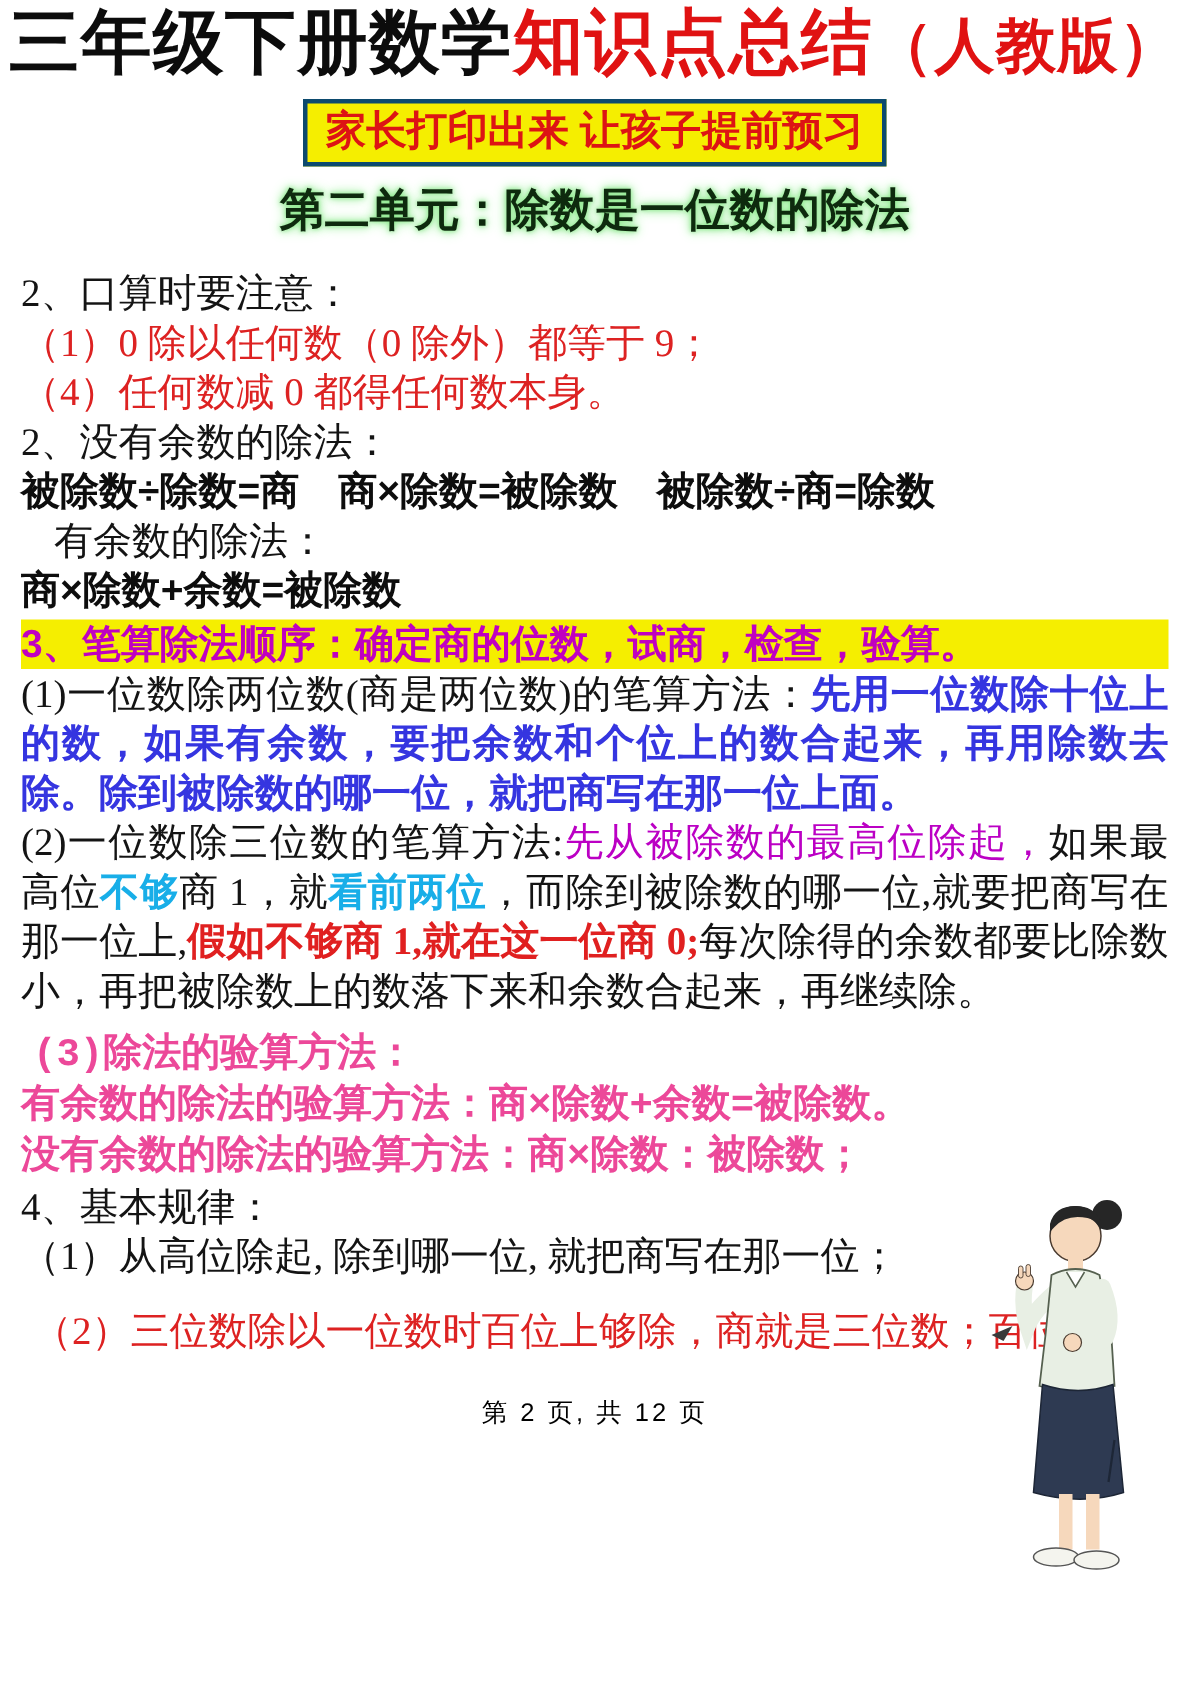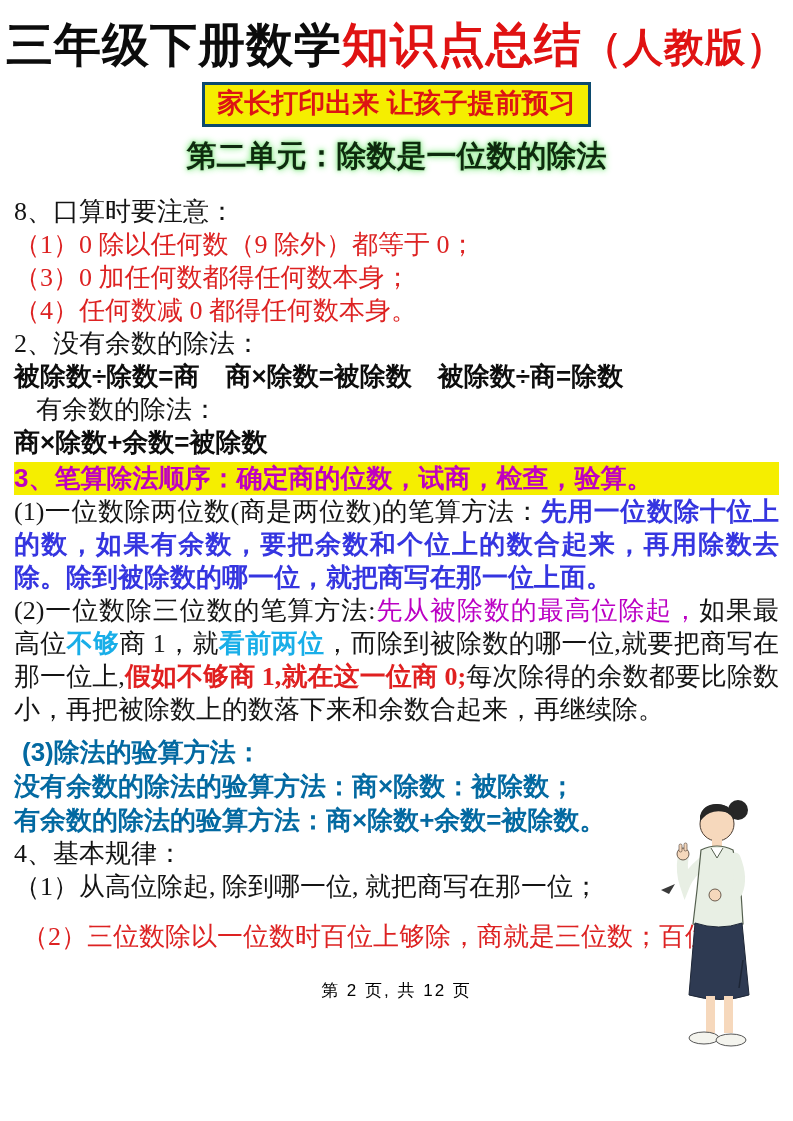--- a/index.html
+++ b/index.html
@@ -8,21 +8,21 @@
     width: 793px;
     height: 1121px;
     background: #ffffff;
     overflow: hidden;
     font-family: "Liberation Serif", "DejaVu Serif", serif;
     color: #111;
   }
   
   .title {
     margin: 0;
-    padding-top: 20px;
+    padding-top: 4px;
     text-align: center;
     font-size: 47px;
     font-weight: bold;
     line-height: 1.1;
     letter-spacing: 1px;
     white-space: nowrap;
   }
   .t-black { color:#0c0c0c; }
   .t-red   { color:#e01212; }
   .t-paren { font-size: 40px; }
@@ -53,21 +53,21 @@
   .body {
     padding: 2px 14px 0 14px;
     font-size: 26px;
     line-height: 33px;
   }
   .body p { margin: 0; }
   .just { text-align: justify; text-justify: inter-ideograph; }
 
   .black   { color:#141414; }
   .red     { color:#dd2222; }
-  .green   { color:#0369a1; font-weight:bold; font-family:Liberation Sans, sans-serif; }
+  .green   { color:#ec4899; font-weight:bold; font-family:Liberation Mono, monospace; }
   .blue    { color:#3535e0; font-weight:bold; }
   .magenta { color:#bb00c4; font-weight:normal; }
   .cyan    { color:#18aee8; font-weight:bold; }
   .redseg  { color:#e02020; font-weight:bold; }
 
   .formula {
     font-family:"Liberation Sans","DejaVu Sans",sans-serif;
     font-weight: bold;
     color:#0d0d0d;
     white-space: nowrap;
@@ -113,39 +113,38 @@
   <h1 class="title"><span class="t-black">三年级下册数学</span><span class="t-red">知识点总结</span><span class="t-red t-paren">（人教版）</span></h1>
 
   <div class="banner-wrap">
     <div class="banner">家长打印出来 让孩子提前预习</div>
   </div>
 
   <h2 class="unit">第二单元：除数是一位数的除法</h2>
 
   <div class="body">
 
-    <p class="black">8、口算时要注意：</p>
-    <p class="red">（1）0 除以任何数（9 除外）都等于 0；</p>
-    <p class="red">（3）0 加任何数都得任何数本身；</p>
+    <p class="black">2、口算时要注意：</p>
+    <p class="red">（1）0 除以任何数（0 除外）都等于 9；</p>
     <p class="red">（4）任何数减 0 都得任何数本身。</p>
 
     <p class="black s2-gap">2、没有余数的除法：</p>
     <p class="formula">被除数÷除数=商　商×除数=被除数　被除数÷商=除数</p>
     <p class="black sub-indent">有余数的除法：</p>
     <p class="formula green">商×除数+余数=被除数</p>
 
     <p class="hl-line">3、笔算除法顺序：确定商的位数，试商，检查，验算。</p>
 
     <p class="just"><span class="black"> (1)一位数除两位数(商是两位数)的笔算方法：</span><span class="blue">先用一位数除十位上的数，如果有余数，要把余数和个位上的数合起来，再用除数去除。除到被除数的哪一位，就把商写在那一位上面。</span></p>
 
     <p class="just"><span class="black"> (2)一位数除三位数的笔算方法:</span><span class="magenta">先从被除数的最高位除起，</span><span class="black">如果最高位</span><span class="cyan">不够</span><span class="black">商 1，就</span><span class="cyan">看前两位</span><span class="black">，而除到被除数的哪一位,就要把商写在那一位上,</span><span class="redseg">假如不够商 1,就在这一位商 0;</span><span class="black">每次除得的余数都要比除数小，再把被除数上的数落下来和余数合起来，再继续除。</span></p>
 
     <p class="green p3-head">(3)除法的验算方法：</p>
+    <p class="green g-line">有余数的除法的验算方法：商×除数+余数=被除数。</p>
     <p class="green g-line">没有余数的除法的验算方法：商×除数：被除数；</p>
-    <p class="green g-line">有余数的除法的验算方法：商×除数+余数=被除数。</p>
 
     <p class="black">4、基本规律：</p>
     <p class="black">（1）从高位除起, 除到哪一位, 就把商写在那一位；</p>
     <p class="red s4-item2">（2）三位数除以一位数时百位上够除，商就是三位数；百位</p>
 
     <div class="footer">第 2 页, 共 12 页</div>
   </div>
 
   <svg class="teacher" viewBox="0 0 132 258" xmlns="http://www.w3.org/2000/svg">
 

